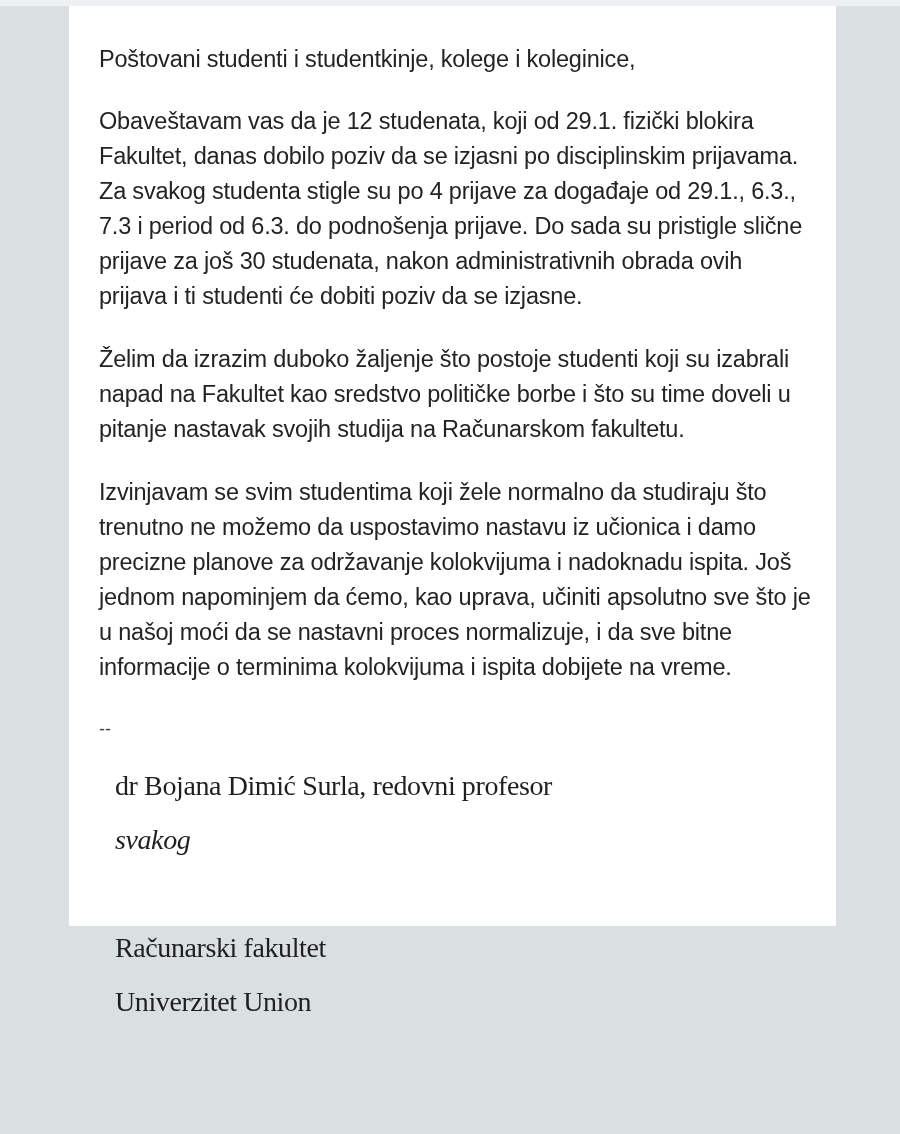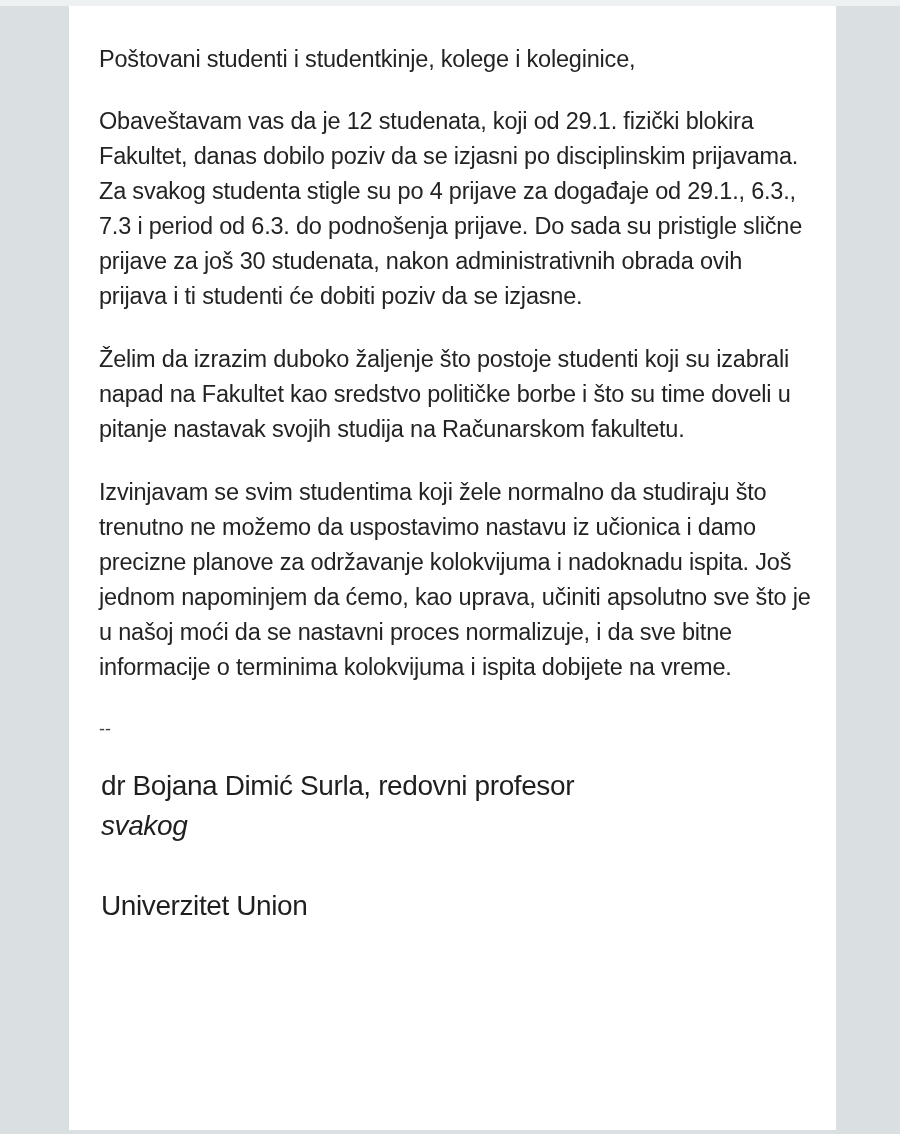--- a/index.html
+++ b/index.html
@@ -14,21 +14,21 @@
       position: absolute;
       left: 0; top: 0;
       width: 900px; height: 6px;
       background: #eef1f2;
     }
     .sheet {
       position: absolute;
       left: 69px;
       top: 6px;
       width: 767px;
-      height: 1124px;
+      height: 920px;
       background: #ffffff;
       box-sizing: border-box;
       padding: 36px 0 0 30px;
     }
     .body-text {
       font-family: "Liberation Sans", sans-serif;
       font-size: 23.5px;
       line-height: 35px;
       color: #232323;
       letter-spacing: -0.2px;
@@ -39,25 +39,25 @@
     .para { margin-bottom: 28px; }
     .sig-sep {
       font-family: "Liberation Sans", sans-serif;
       font-size: 18px;
       color: #444;
       margin-top: 34px;
       margin-bottom: 28px;
       line-height: 20px;
     }
     .sig {
-      font-family: Liberation Sans, sans-serif;
+      font-family: Liberation Serif, serif;
       font-size: 28px;
       line-height: 38px;
       color: #1f1f1f;
-      margin: 2px;
+      margin: 16px;
       letter-spacing: -0.4px;
     }
     .sig.italic { font-style: italic; }
     .sig-gap { height: 38px; }
   </style>
 </head>
 <body>
 
 <div class="top-strip"></div>
 
@@ -67,15 +67,16 @@
   <p class="body-text para">Obaveštavam vas da je 12 studenata, koji od 29.1. fizički blokira Fakultet, danas dobilo poziv da se izjasni po disciplinskim prijavama. Za svakog studenta stigle su po 4 prijave za događaje od 29.1., 6.3., 7.3 i period od 6.3. do podnošenja prijave. Do sada su pristigle slične prijave za još 30 studenata, nakon administrativnih obrada ovih prijava i ti studenti će dobiti poziv da se izjasne.</p>
   <p class="body-text para">Želim da izrazim duboko žaljenje što postoje studenti koji su izabrali napad na Fakultet kao sredstvo političke borbe i što su time doveli u pitanje nastavak svojih studija na Računarskom fakultetu.</p>
   <p class="body-text para">Izvinjavam se svim studentima koji žele normalno da studiraju što trenutno ne možemo da uspostavimo nastavu iz učionica i damo precizne planove za održavanje kolokvijuma i nadoknadu ispita. Još jednom napominjem da ćemo, kao uprava, učiniti apsolutno sve što je u našoj moći da se nastavni proces normalizuje, i da sve bitne informacije o terminima kolokvijuma i ispita dobijete na vreme.</p>
 
   <div class="sig-sep">--</div>
 
   <div>
     <p class="sig">dr Bojana Dimić Surla, redovni profesor</p>
     <p class="sig italic">svakog</p>
     <div class="sig-gap"></div>
+    <p class="sig">Računarski fakultet</p>
     <p class="sig">Univerzitet Union</p>
   </div>
 </div>
 
 </body></html>

